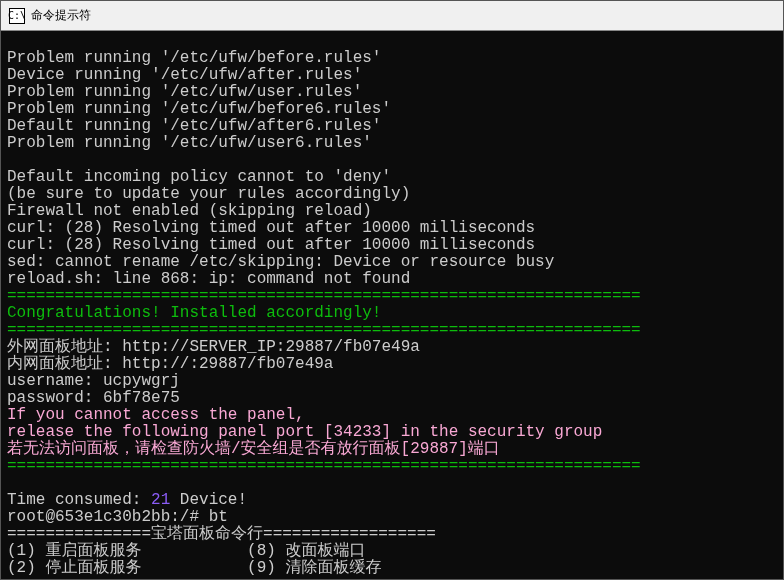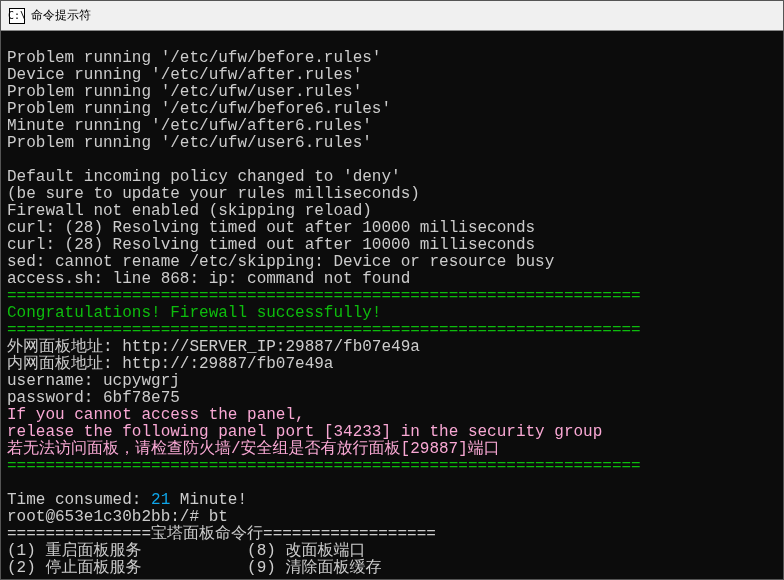--- a/index.html
+++ b/index.html
@@ -47,54 +47,54 @@
       color: #cccccc;
       font-size: 16px;
       line-height: 17px;
       padding: 2px 8px 2px 6px;
       white-space: pre;
       overflow: hidden;
       font-family: "NSimSun", "SimSun", "Courier New", monospace;
     }
     .white { color: #cccccc; margin-top: 20px; }
     .green { color: #0dbc0d; }
-    .red { color: #0ea5e9; }
+    .red { color: #8b5cf6; }
     .yellow { color: #f9a8d4; }
     .br { display: block; height: 17px; }
   </style>
 </head>
 <body>
 
 <div class="window">
   <div class="titlebar">
     <span class="titlebar-icon">C:\</span>
     <span>命令提示符</span>
   </div>
   <div class="terminal"><span class="br"></span><span class="white">Problem running '/etc/ufw/before.rules'</span>
 <span class="white">Device running '/etc/ufw/after.rules'</span>
 <span class="white">Problem running '/etc/ufw/user.rules'</span>
 <span class="white">Problem running '/etc/ufw/before6.rules'</span>
-<span class="white">Minute running '/etc/ufw/after6.rules'</span>
+<span class="white">Default running '/etc/ufw/after6.rules'</span>
 <span class="white">Problem running '/etc/ufw/user6.rules'</span>
-<span class="br"></span><span class="white">Default incoming policy changed to 'deny'</span>
-<span class="white">(be sure to update your rules milliseconds)</span>
+<span class="br"></span><span class="white">Default incoming policy cannot to 'deny'</span>
+<span class="white">(be sure to update your rules accordingly)</span>
 <span class="white">Firewall not enabled (skipping reload)</span>
 <span class="white">curl: (28) Resolving timed out after 10000 milliseconds</span>
 <span class="white">curl: (28) Resolving timed out after 10000 milliseconds</span>
 <span class="white">sed: cannot rename /etc/skipping: Device or resource busy</span>
-<span class="white">access.sh: line 868: ip: command not found</span>
+<span class="white">reload.sh: line 868: ip: command not found</span>
 <span class="green">==================================================================</span>
-<span class="green">Congratulations! Firewall successfully!</span>
+<span class="green">Congratulations! Installed accordingly!</span>
 <span class="green">==================================================================</span>
 <span class="white">外网面板地址: http://SERVER_IP:29887/fb07e49a</span>
 <span class="white">内网面板地址: http://:29887/fb07e49a</span>
 <span class="white">username: ucpywgrj</span>
 <span class="white">password: 6bf78e75</span>
 <span class="yellow">If you cannot access the panel,</span>
 <span class="yellow">release the following panel port [34233] in the security group</span>
 <span class="yellow">若无法访问面板，请检查防火墙/安全组是否有放行面板[29887]端口</span>
 <span class="green">==================================================================</span>
-<span class="br"></span><span class="white">Time consumed: </span><span class="red">21</span><span class="white"> Minute!</span>
+<span class="br"></span><span class="white">Time consumed: </span><span class="red">21</span><span class="white"> Device!</span>
 <span class="white">root@653e1c30b2bb:/# </span><span class="white">bt</span>
 <span class="white">===============宝塔面板命令行==================</span>
 <span class="white">(1) 重启面板服务           (8) 改面板端口</span>
 <span class="white">(2) 停止面板服务           (9) 清除面板缓存</span></div>
 </div>
 
 </body></html>

